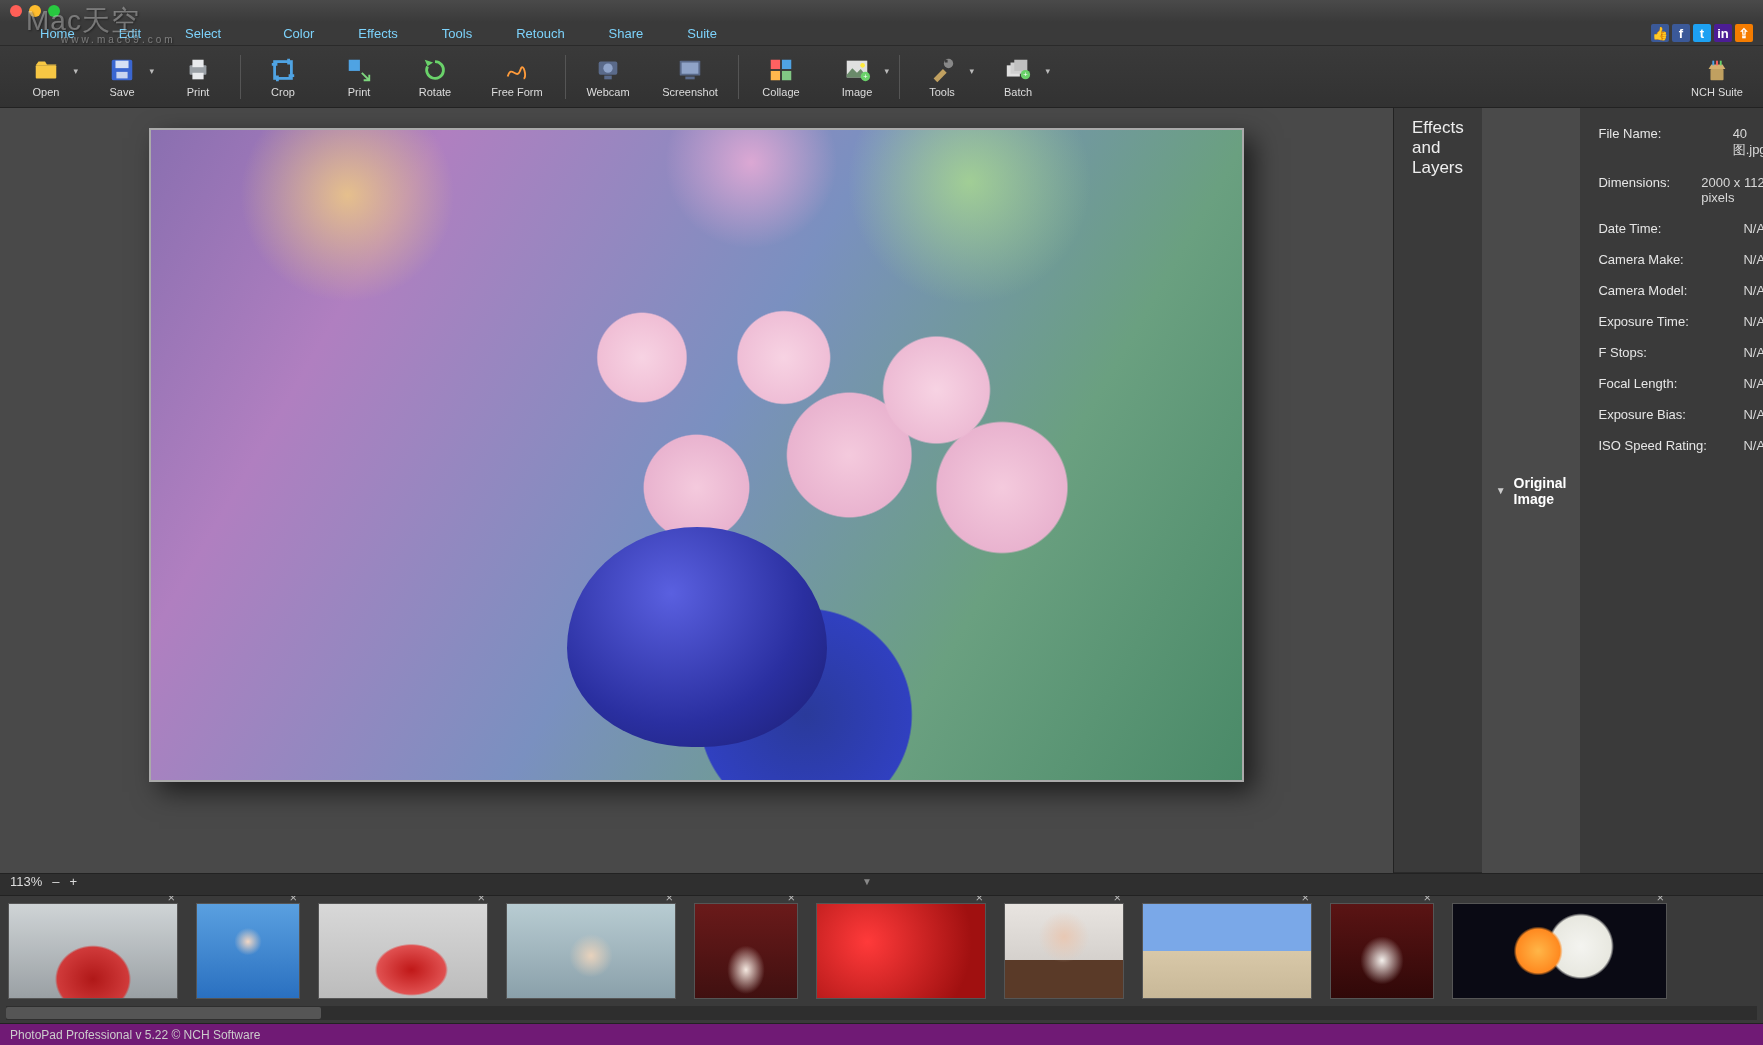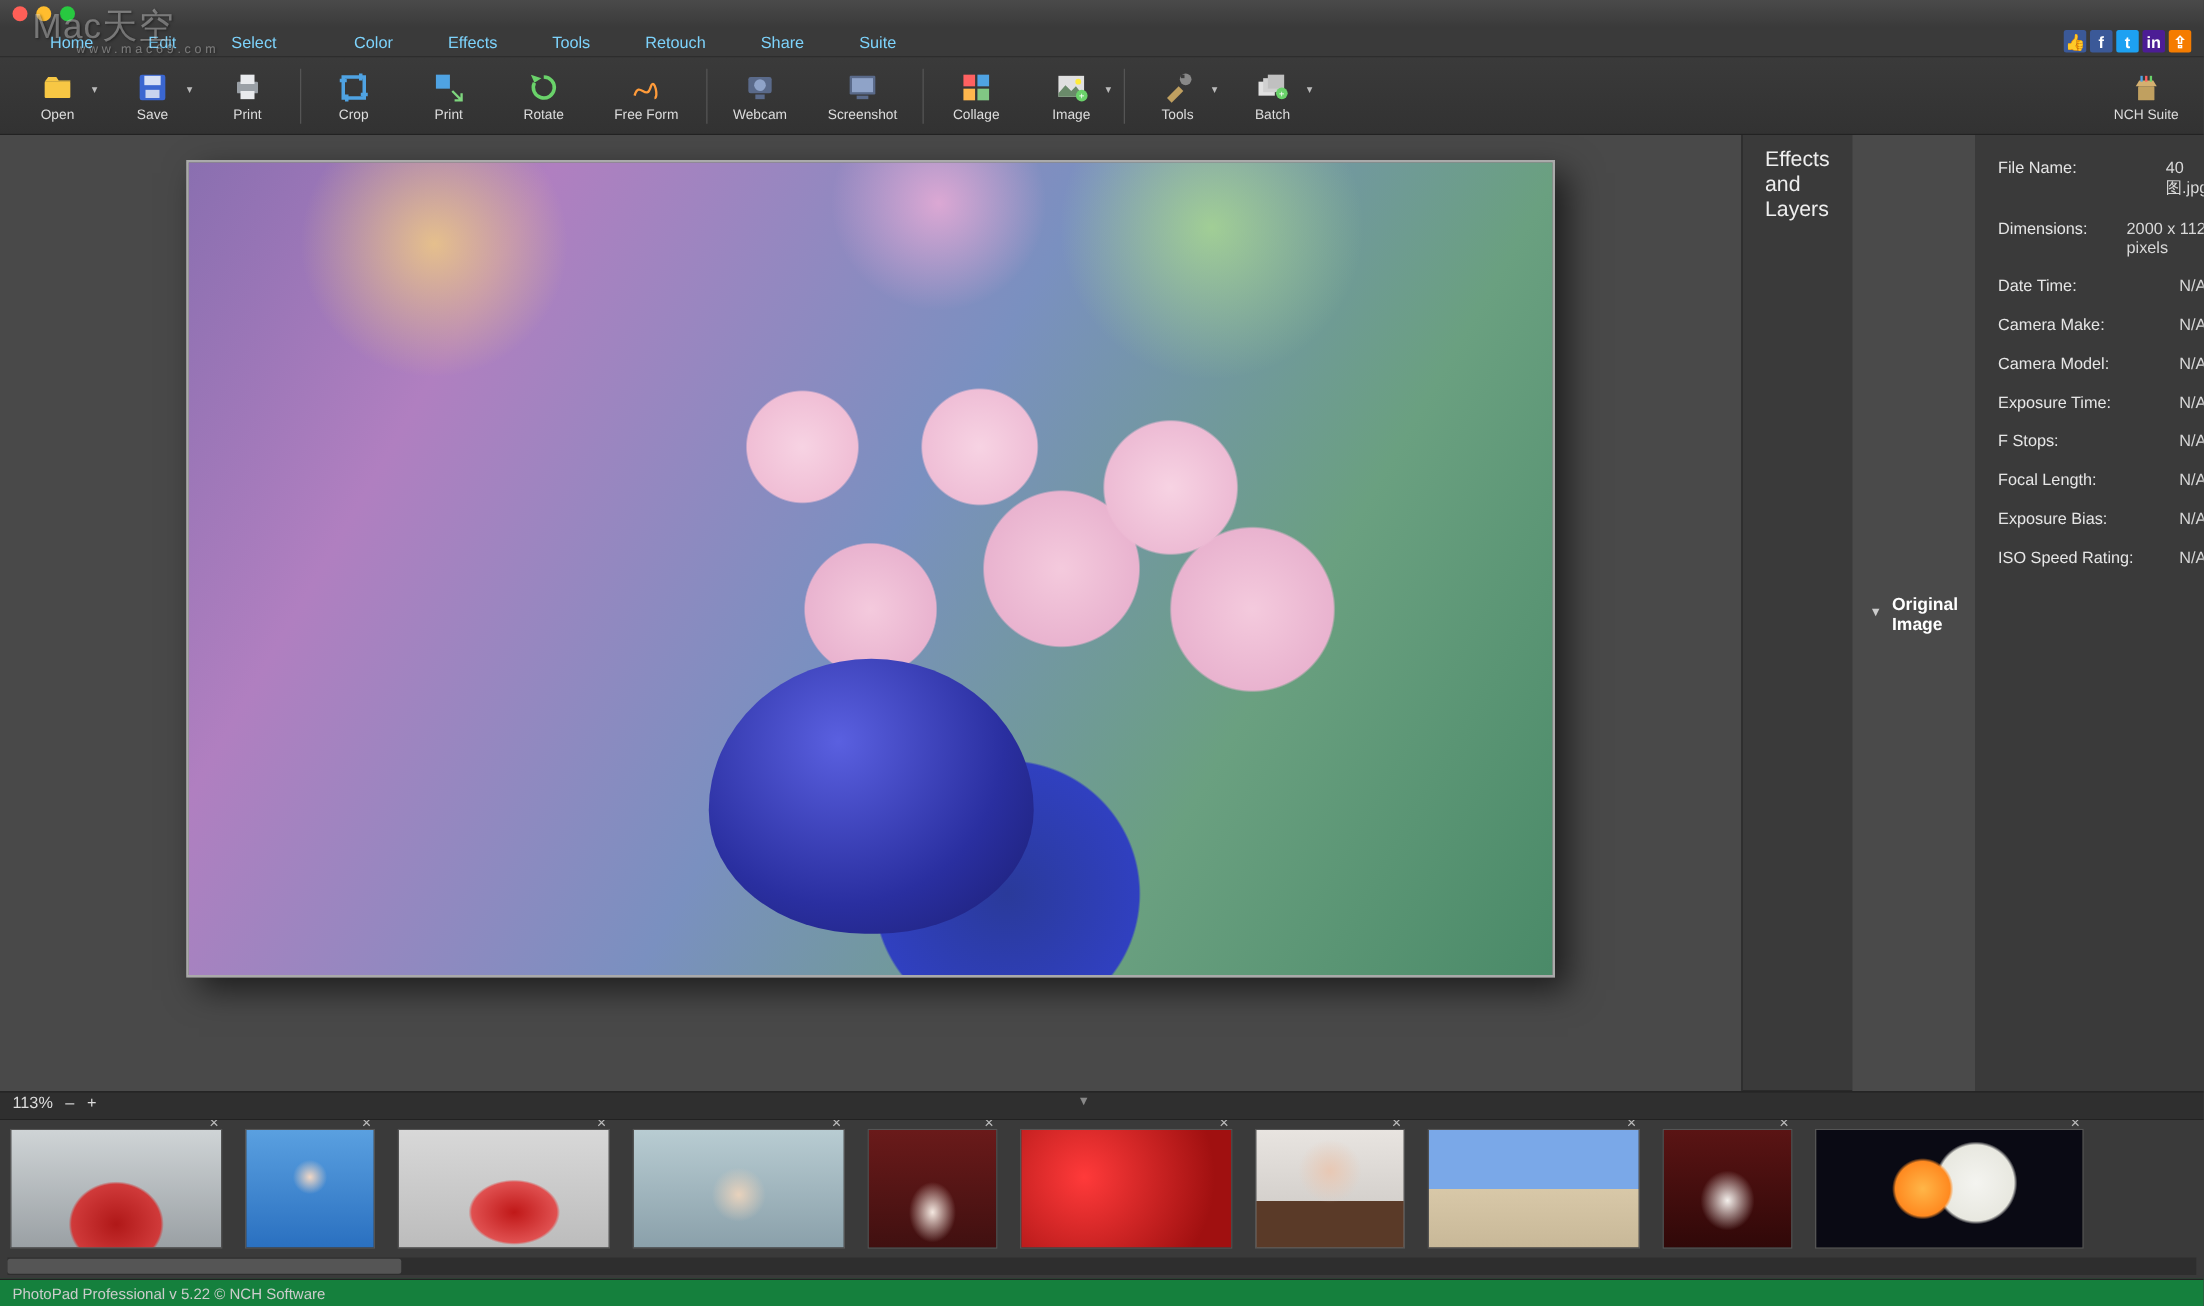--- a/index.html
+++ b/index.html
@@ -57,21 +57,21 @@
 
 .zoombar { height:22px; background:#2f2f2f; display:flex; padding:0 10px; gap:10px; font-size:13px; color:#ddd; border-top:1px solid #222; position:relative;}
 .tri-down { position:absolute; left:862px; top:2px; font-size:10px; color:#888; }
 .filmstrip { height:128px; background:#3a3a3a; border-top:1px solid #222; display:flex; flex-direction:column; }
 .thumbs { flex:1; display:flex; align-items:center; gap:18px; padding:6px 8px; overflow:hidden; }
 .thumb { position:relative; height:96px; background:#222; border:1px solid #555; flex-shrink:0; }
 .thumb .x { position:absolute; right:-1px; top:-14px; font-size:13px; color:#bbb; cursor:pointer; padding:0 3px;}
 .hscroll { height:14px; background:#2e2e2e; position:relative; margin:0 6px 3px 6px; }
 .hscroll .bar { position:absolute; left:0; top:1px; height:12px; width:18%; background:#555; border-radius:2px; }
 
-.status { height:22px; background:#15803d; color:#ccc; font-size:12px; display:flex; align-items:center; padding:0 10px; border-top:1px solid #222;}
+.status { height:22px; background:#701a75; color:#ccc; font-size:12px; display:flex; align-items:center; padding:0 10px; border-top:1px solid #222;}
 
 .watermark { position:absolute; top:2px; left:26px; font-size:28px; font-family:"Arial Black",sans-serif; color:rgba(255,255,255,.35); letter-spacing:1px; pointer-events:none; z-index:1000; text-shadow:1px 1px 2px rgba(0,0,0,.4);}
 .watermark small{display:block;font-size:10px;margin-top:-6px;letter-spacing:3px;margin-left:35px;}
 </style>
 </head>
 <body>
 
 <div class="watermark">
   <span>Mac天空</span>
   <small>www.mac69.com</small>

